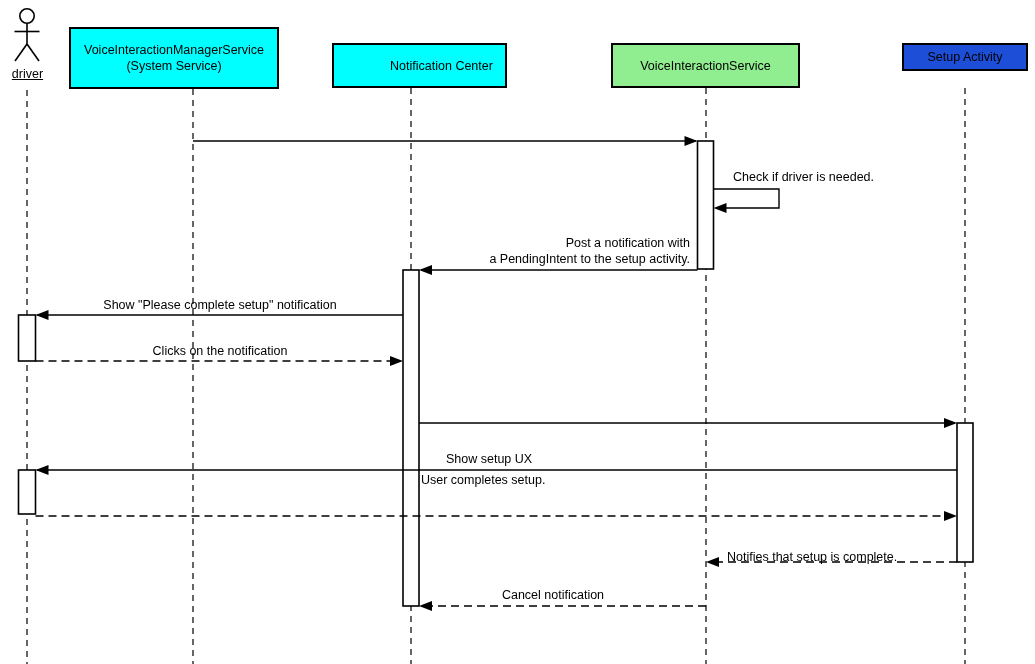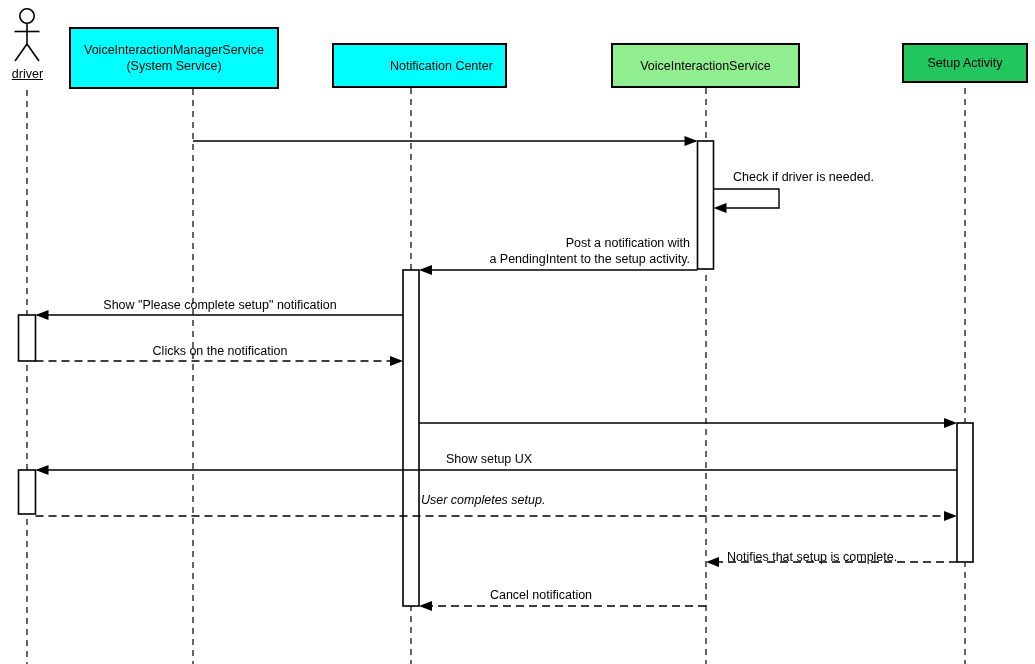--- a/index.html
+++ b/index.html
@@ -103,27 +103,27 @@
   <div class="participant" style="left: 69px; top: 27px; width: 210px; height: 62px; background-color: rgb(0, 255, 255);">
     <span>VoiceInteractionManagerService
 (System Service)</span>
   </div>
   <div class="participant" style="left: 332px; top: 43px; width: 175px; height: 45px; background-color: rgb(0, 255, 255); padding-left: 44px;">
     <span>Notification Center</span>
   </div>
   <div class="participant" style="left: 611px; top: 43px; width: 189px; height: 45px; background-color: rgb(144, 238, 144);">
     <span>VoiceInteractionService</span>
   </div>
-  <div class="participant" style="left: 902px; top: 43px; width: 126px; height: 40px; background-color: #22c55e;">
+  <div class="participant" style="left: 902px; top: 43px; width: 126px; height: 28px; background-color: #1d4ed8;">
     <span>Setup Activity</span>
   </div>
 
   <div class="msg-label nowrap" style="left:733px; top:169px;">Check if driver is needed.</div>
   <div class="msg-label" style="left:440px; top:235px; width:250px;text-align:right;">Post a notification with
 a PendingIntent to the setup activity.</div>
   <div class="msg-label center" style="left:55px; top:297px; width:330px;">Show "Please complete setup" notification</div>
   <div class="msg-label center" style="left:55px; top:343px; width:330px;">Clicks on the notification</div>
   <div class="msg-label nowrap" style="left:446px; top:451px;text-align:center;">Show setup UX</div>
-  <div class="msg-label nowrap" style="left:421px; top:492px;font-style:italic;">User completes setup.</div>
+  <div class="msg-label nowrap" style="left:421px; top:472px;">User completes setup.</div>
   <div class="msg-label nowrap" style="left:727px; top:542px;margin-top:7px;">Notifies that setup is complete.</div>
-  <div class="msg-label center" style="left:431px; top:587px; width:220px;">Cancel notification</div>
+  <div class="msg-label center" style="left:443px; top:587px; width:220px;">Cancel notification</div>
 
 </div>
 
 </body></html>

